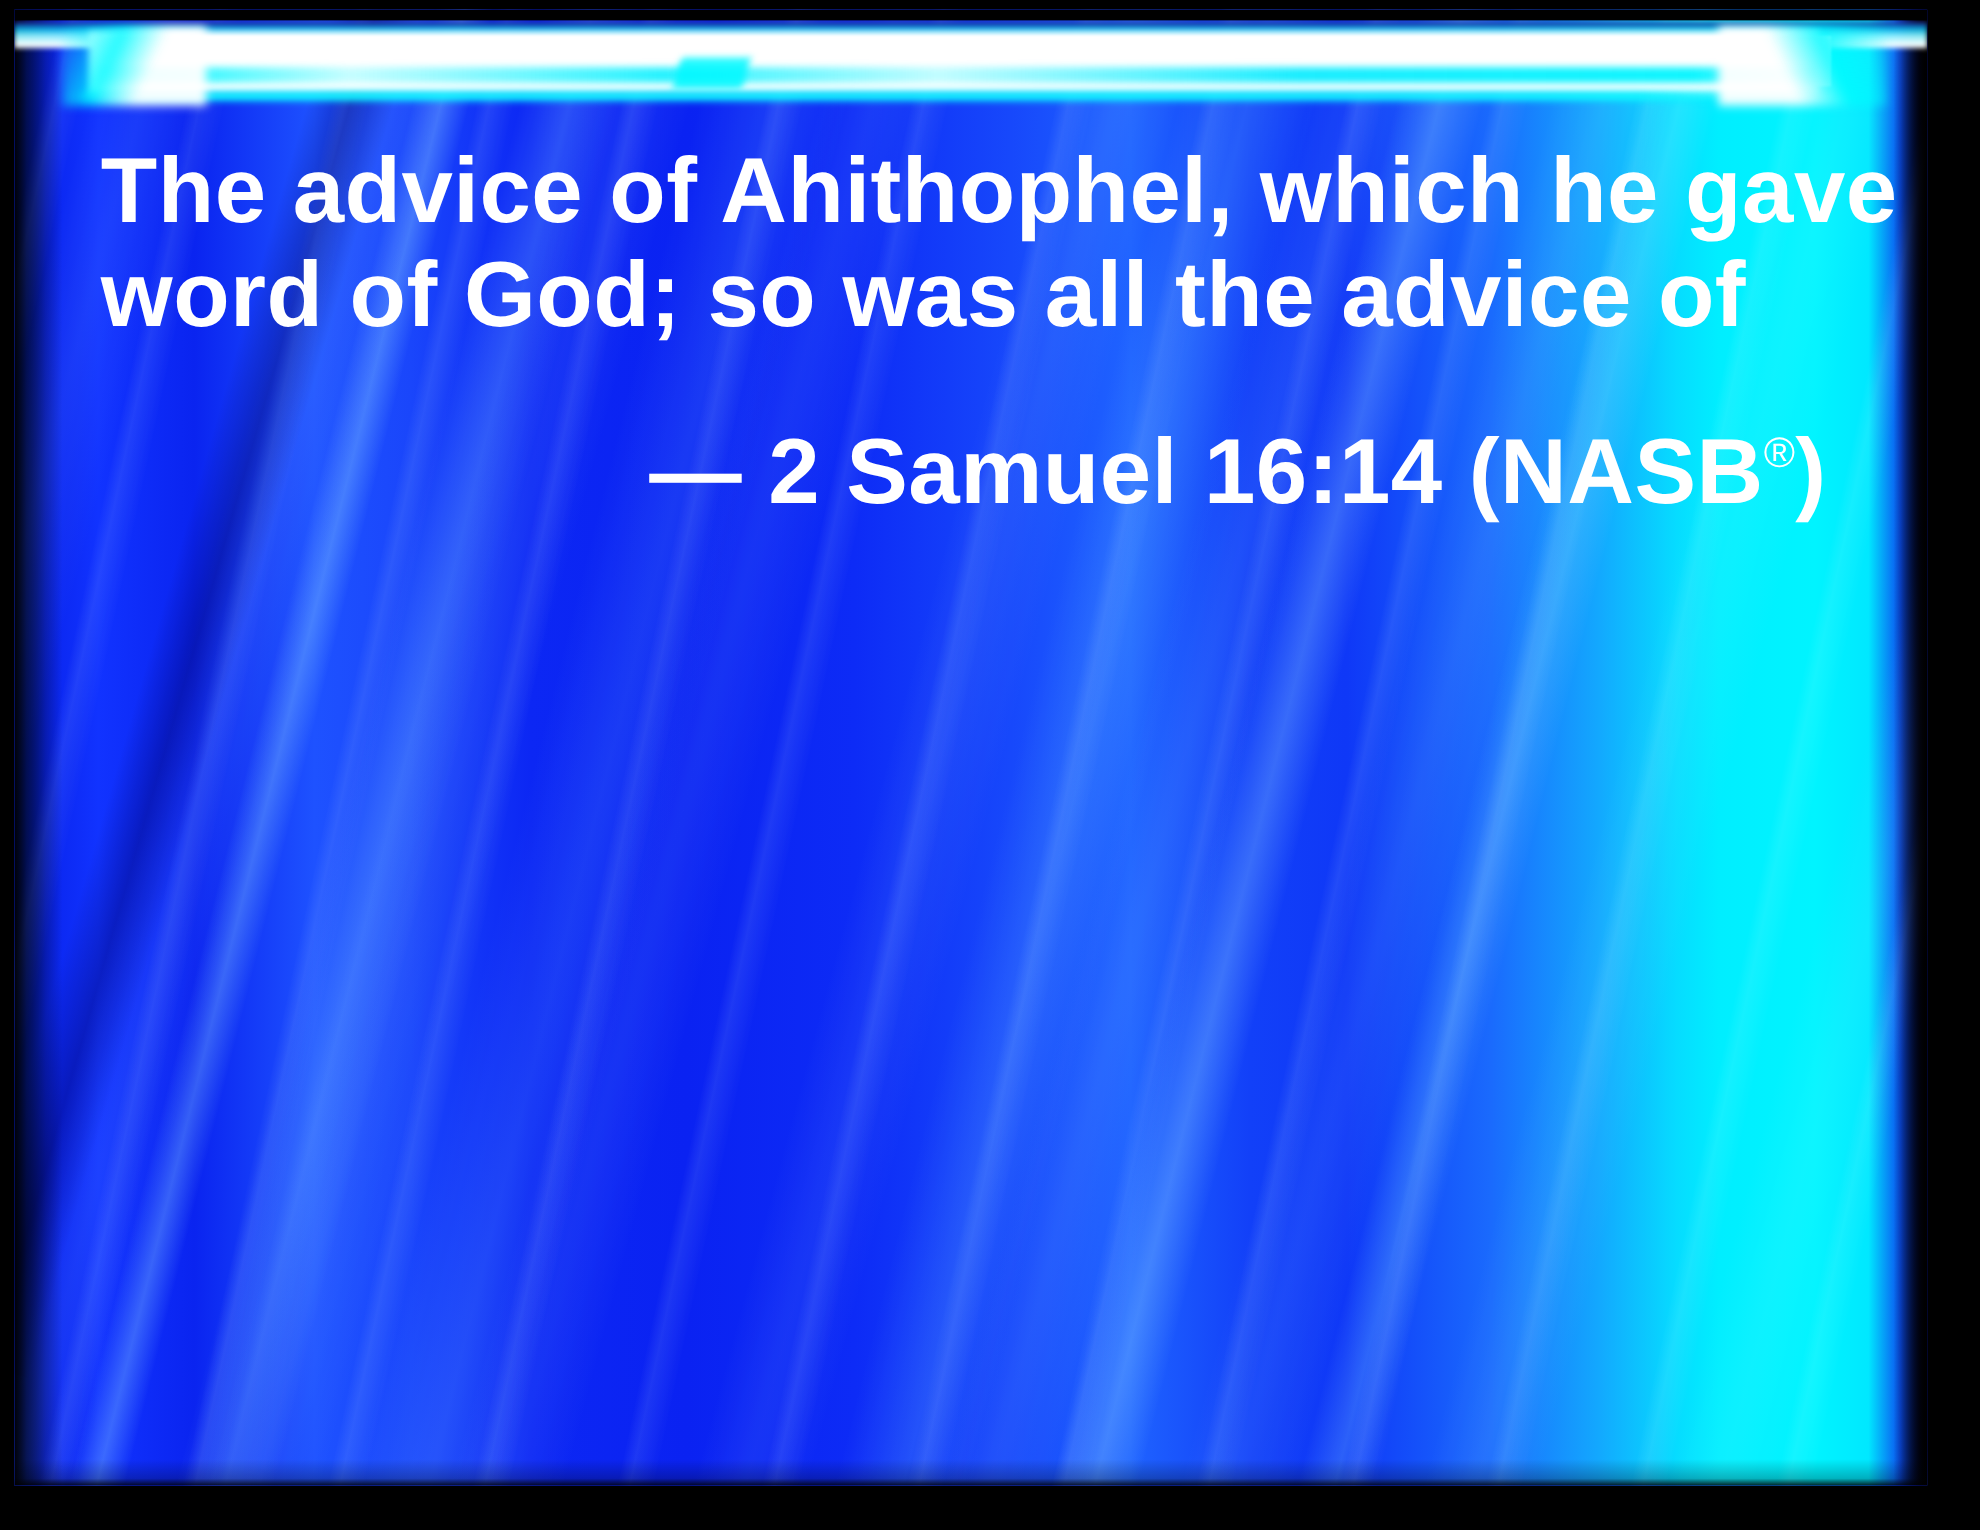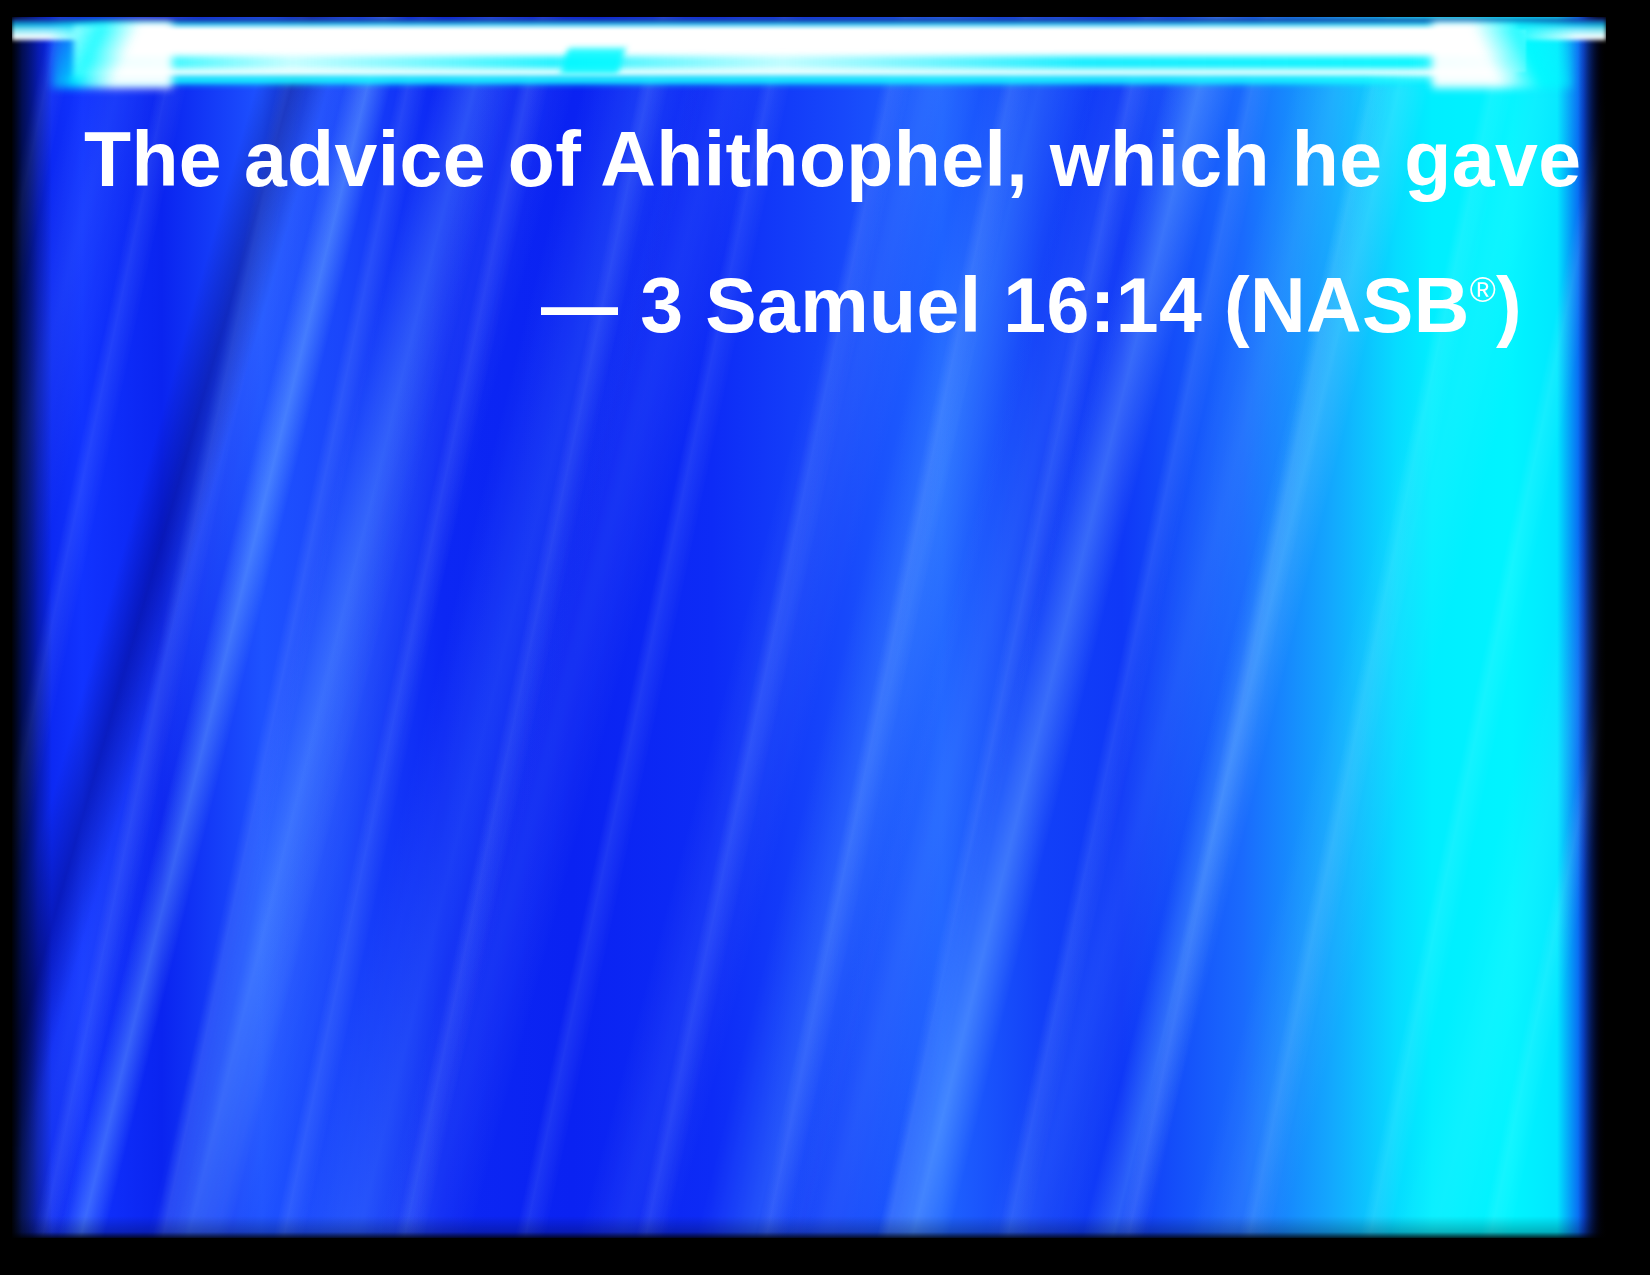--- a/index.html
+++ b/index.html
@@ -296,23 +296,24 @@
       <div class="banner-cyan-streak"></div>
       <div class="banner-notch"></div>
       <div class="banner-cyan-underline"></div>
       <div class="banner-left-taper"></div>
       <div class="banner-right-taper"></div>
       <div class="banner-topblack"></div>
     </div>
 
     <div id="verse-block">
       <div class="verse-line">The advice of Ahithophel, which he gave in</div>
+      <div class="verse-line">word of God; so was all the advice of</div>
 
       <div id="citation-line">
         <span>—</span>
-        <span>3 Samuel</span>
+        <span>2 Samuel</span>
         <span>16:14</span>
         <span>(NASB</span><span class="reg">®</span><span>)</span>
       </div>
     </div>
 
   </div>
 </div>
 
 </body></html>

